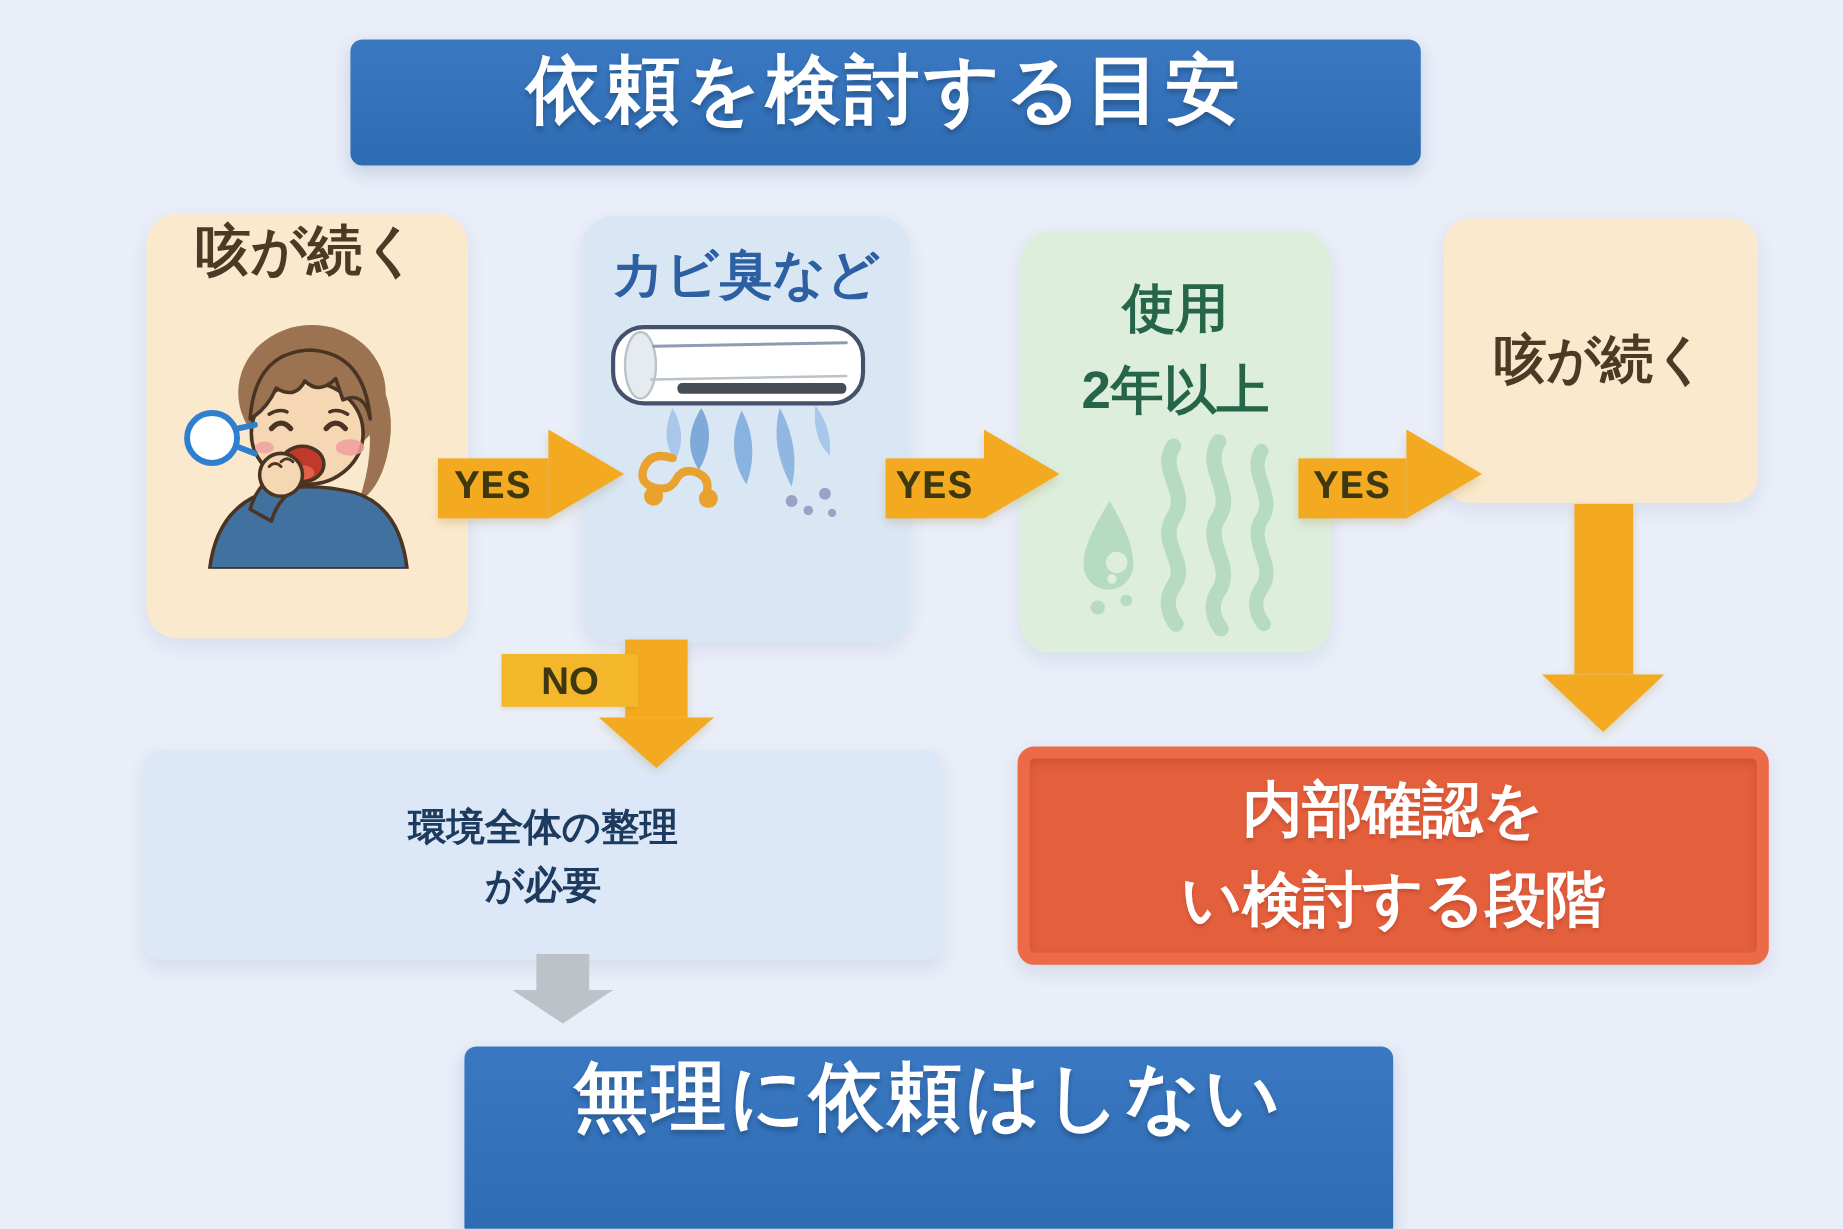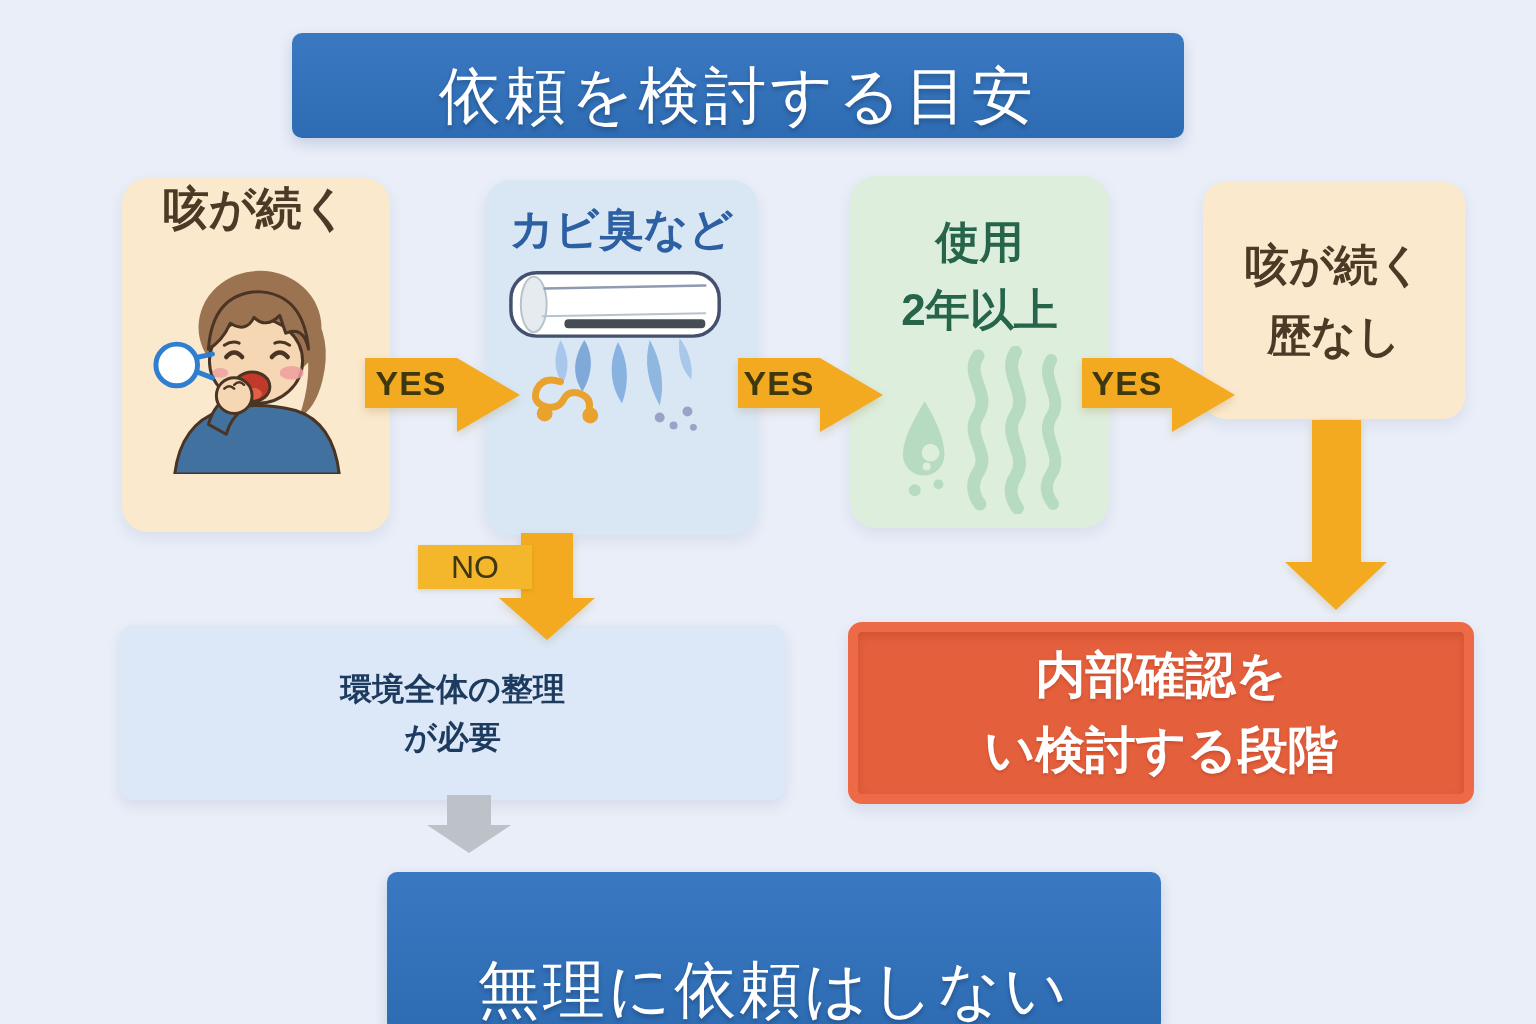--- a/index.html
+++ b/index.html
@@ -23,38 +23,38 @@
   }
   *{margin:0;padding:0;box-sizing:border-box;}
   html,body{width:1536px;height:1024px;overflow:hidden;}
   body{font-family:"Liberation Sans","DejaVu Sans",sans-serif;background:var(--background);}
   #canvas{position:relative;width:1536px;height:1024px;background:var(--background);}
 
   .banner{
     position:absolute;
     background:linear-gradient(180deg,var(--banner-blue-light),var(--banner-blue));
     border-radius:10px;
-    display:flex;align-items:flex-end;justify-content:center;
-    color:#ffffff;font-weight:400;
+    display:flex;align-items:flex-start;justify-content:center;
+    color:#ffffff;font-weight:700;
     box-shadow:0 6px 14px rgba(40,70,130,.18);
     text-shadow:0 3px 4px rgba(0,0,0,.22);
     z-index:3;
   }
   #title-banner{left:292px;top:33px;width:892px;height:105px;font-size:62px;letter-spacing:4px;}
   #no-force-banner{left:387px;top:872px;width:774px;height:160px;font-size:62px;letter-spacing:3px;}
 
   .step-box{
     position:absolute;border-radius:26px;
     display:flex;flex-direction:column;align-items:center;
     box-shadow:0 6px 14px rgba(70,90,140,.10);
     z-index:2;
   }
   #step-cough-box{left:122px;top:178px;width:268px;height:354px;background:var(--peach-box);}
   #step-odor-box{left:485px;top:180px;width:273px;height:355px;background:var(--blue-box);}
-  #step-usage-box{left:850px;top:176px;width:259px;height:352px;background:var(--green-box);}
+  #step-usage-box{left:850px;top:192px;width:259px;height:352px;background:var(--green-box);}
   #step-history-box{left:1203px;top:182px;width:262px;height:237px;background:var(--peach-box);border-radius:22px;justify-content:center;}
 
   .step-title{font-weight:800;text-align:center;}
   #step-cough-box .step-title{font-size:46px;color:var(--text-brown);}
   #step-odor-box .step-title{margin-top:16px;font-size:44px;line-height:1.5;color:var(--text-blue);}
   #step-usage-box .step-title{margin-top:32px;font-size:44px;line-height:1.55;color:var(--text-green);}
   #step-history-box .step-title{font-size:44px;line-height:1.6;color:var(--text-brown);}
 
   .outcome-box{
     position:absolute;border-radius:14px;
@@ -64,22 +64,22 @@
     z-index:2;
   }
   #organize-box{left:120px;top:625px;width:665px;height:175px;background:var(--lightblue-box);
     color:var(--text-navy);font-size:32px;line-height:1.5;}
   #inspect-box{left:848px;top:622px;width:626px;height:182px;
     background:var(--red-box);border:10px solid var(--red-box-border);
     box-shadow:inset 0 4px 8px rgba(120,30,10,.18),0 6px 14px rgba(70,90,140,.12);
     color:#ffffff;font-size:50px;line-height:1.5;text-shadow:0 2px 3px rgba(120,30,10,.25);}
 
   
-  .harrow{position:absolute;display:flex;align-items:flex-start;z-index:5;
-    filter:drop-shadow(0 4px 4px rgba(140,100,10,.20));}
+  .harrow{position:absolute;display:flex;align-items:flex-end;z-index:5;
+    filter:drop-shadow(0 4px 4px rgba(140,100,10,.20));font-family:Liberation Mono, monospace;}
   .harrow .shaft{height:50px;background:var(--arrow-yellow);
     display:flex;align-items:center;justify-content:center;}
   .harrow .head{width:0;height:0;border-top:37px solid transparent;
     border-bottom:37px solid transparent;border-left:63px solid var(--arrow-yellow);}
   .harrow .yes-label{font-weight:800;font-size:34px;color:var(--yes-text);letter-spacing:1px;}
   #yes-arrow-1{left:365px;top:358px;} #yes-arrow-1 .shaft{width:92px;}
   #yes-arrow-2{left:738px;top:358px;} #yes-arrow-2 .shaft{width:82px;}
   #yes-arrow-3{left:1082px;top:358px;} #yes-arrow-3 .shaft{width:90px;}
 
   
@@ -94,21 +94,21 @@
   #history-down-arrow .vshaft{width:49px;height:142px;}
   #history-down-arrow .vhead{border-left:51px solid transparent;border-right:51px solid transparent;
     border-top:48px solid var(--arrow-yellow);}
   #gray-down-arrow{left:427px;top:795px;}
   #gray-down-arrow .vshaft{width:44px;height:30px;background:var(--arrow-gray);}
   #gray-down-arrow .vhead{border-left:42px solid transparent;border-right:42px solid transparent;
     border-top:28px solid var(--arrow-gray);}
 
   #no-tag{position:absolute;left:418px;top:545px;width:114px;height:44px;
     background:var(--arrow-yellow-light);display:flex;align-items:center;justify-content:center;
-    font-weight:400;font-size:32px;color:var(--yes-text);z-index:6;
+    font-weight:700;font-size:32px;color:var(--yes-text);z-index:6;
     box-shadow:0 2px 4px rgba(140,100,10,.18);}
 
   .illus{display:block;}
 </style>
 </head>
 <body>
 
 <div id="canvas">
 
   <div class="banner" id="title-banner">
@@ -177,21 +177,20 @@
       <circle cx="58" cy="140" r="5" fill="#b7dbc0"></circle>
       <path d="M98,10 C84,30 112,48 98,70 C84,92 112,108 98,128 C90,140 94,152 100,160" fill="none" stroke="#b7dbc0" stroke-width="13" stroke-linecap="round"></path>
       <path d="M136,6 C122,28 150,48 136,70 C122,92 150,110 136,132 C128,144 132,156 138,164" fill="none" stroke="#b7dbc0" stroke-width="13" stroke-linecap="round"></path>
       <path d="M172,14 C160,34 186,52 172,72 C160,92 186,110 172,130 C164,142 168,152 174,160" fill="none" stroke="#b7dbc0" stroke-width="12" stroke-linecap="round"></path>
     </svg>
   </div>
 
   <div class="step-box" id="step-history-box">
     <div class="step-title">
       <div>咳が続く</div>
-      <div>歴なし</div>
     </div>
   </div>
 
   <div class="harrow" id="yes-arrow-1">
     <div class="shaft">
       <span class="yes-label">YES</span>
     </div>
     <div class="head"></div>
   </div>
   <div class="harrow" id="yes-arrow-2">

